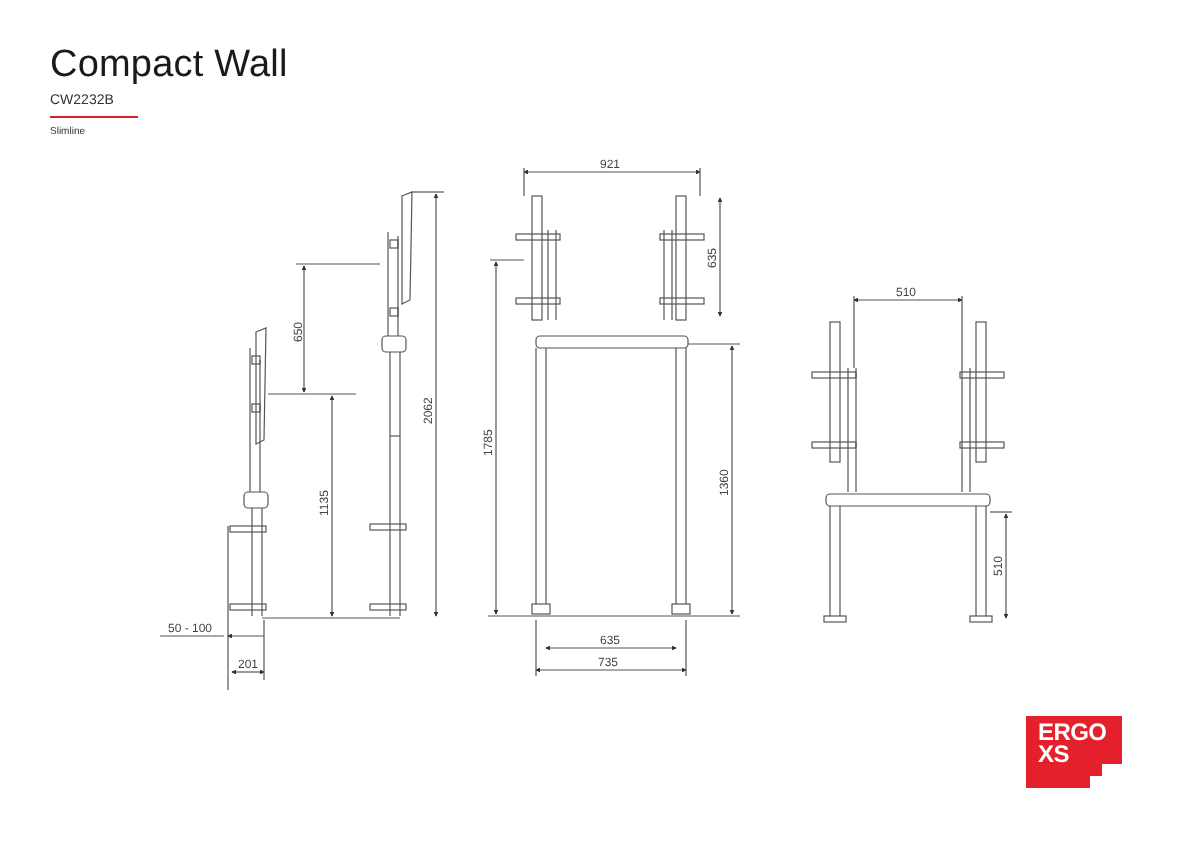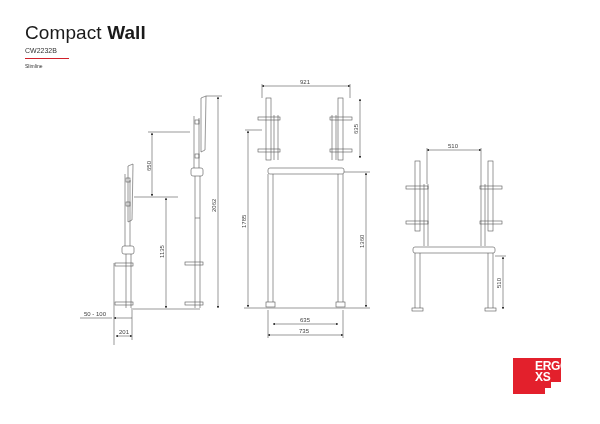--- a/index.html
+++ b/index.html
@@ -1,27 +1,27 @@
 <!DOCTYPE html>
 <html><head>
   <meta charset="utf-8">
   <style>
     html, body { margin: 0; padding: 0; background: #ffffff; }
     body { width: 600px; height: 424px; position: relative; overflow: hidden; font-family: "Liberation Sans", sans-serif; }
     .title { position: absolute; left: 25px; top: 22px; font-size: 19px; color: #1a1a1a; letter-spacing: 0.1px; }
     .title b { font-weight: normal; }
-    .title span.light { font-weight: bold; }
+    .title span.light { font-weight: normal; }
     .code { position: absolute; left: 25px; top: 47px; font-size: 7px; color: #333; }
     .underline { position: absolute; left: 25px; top: 58px; width: 44px; height: 1px; background: #d0202a; }
     .sub { position: absolute; left: 25px; top: 63px; font-size: 5px; color: #333; }
     svg.draw { position: absolute; left: 0; top: 0; }
     .dim { font-family: "Liberation Sans", sans-serif; font-size: 6px; fill: #444; }
     .logo { position: absolute; left: 513px; top: 358px; width: 48px; height: 36px; }
     .logo svg { position: absolute; left: 0; top: 0; }
-    .logo-text { position: absolute; left: 22px; top: 3px; color: #fff; font-weight: bold; font-size: 12px; line-height: 11px; letter-spacing: -0.3px; }
+    .logo-text { position: absolute; left: 6px; top: 3px; color: #fff; font-weight: bold; font-size: 12px; line-height: 11px; letter-spacing: -0.3px; }
   </style>
 </head>
 <body>
 
 <div class="title">
   <b>Compact</b>
   <span class="light">Wall</span>
 </div>
 <div class="code">CW2232B</div>
 <div class="underline"></div>

